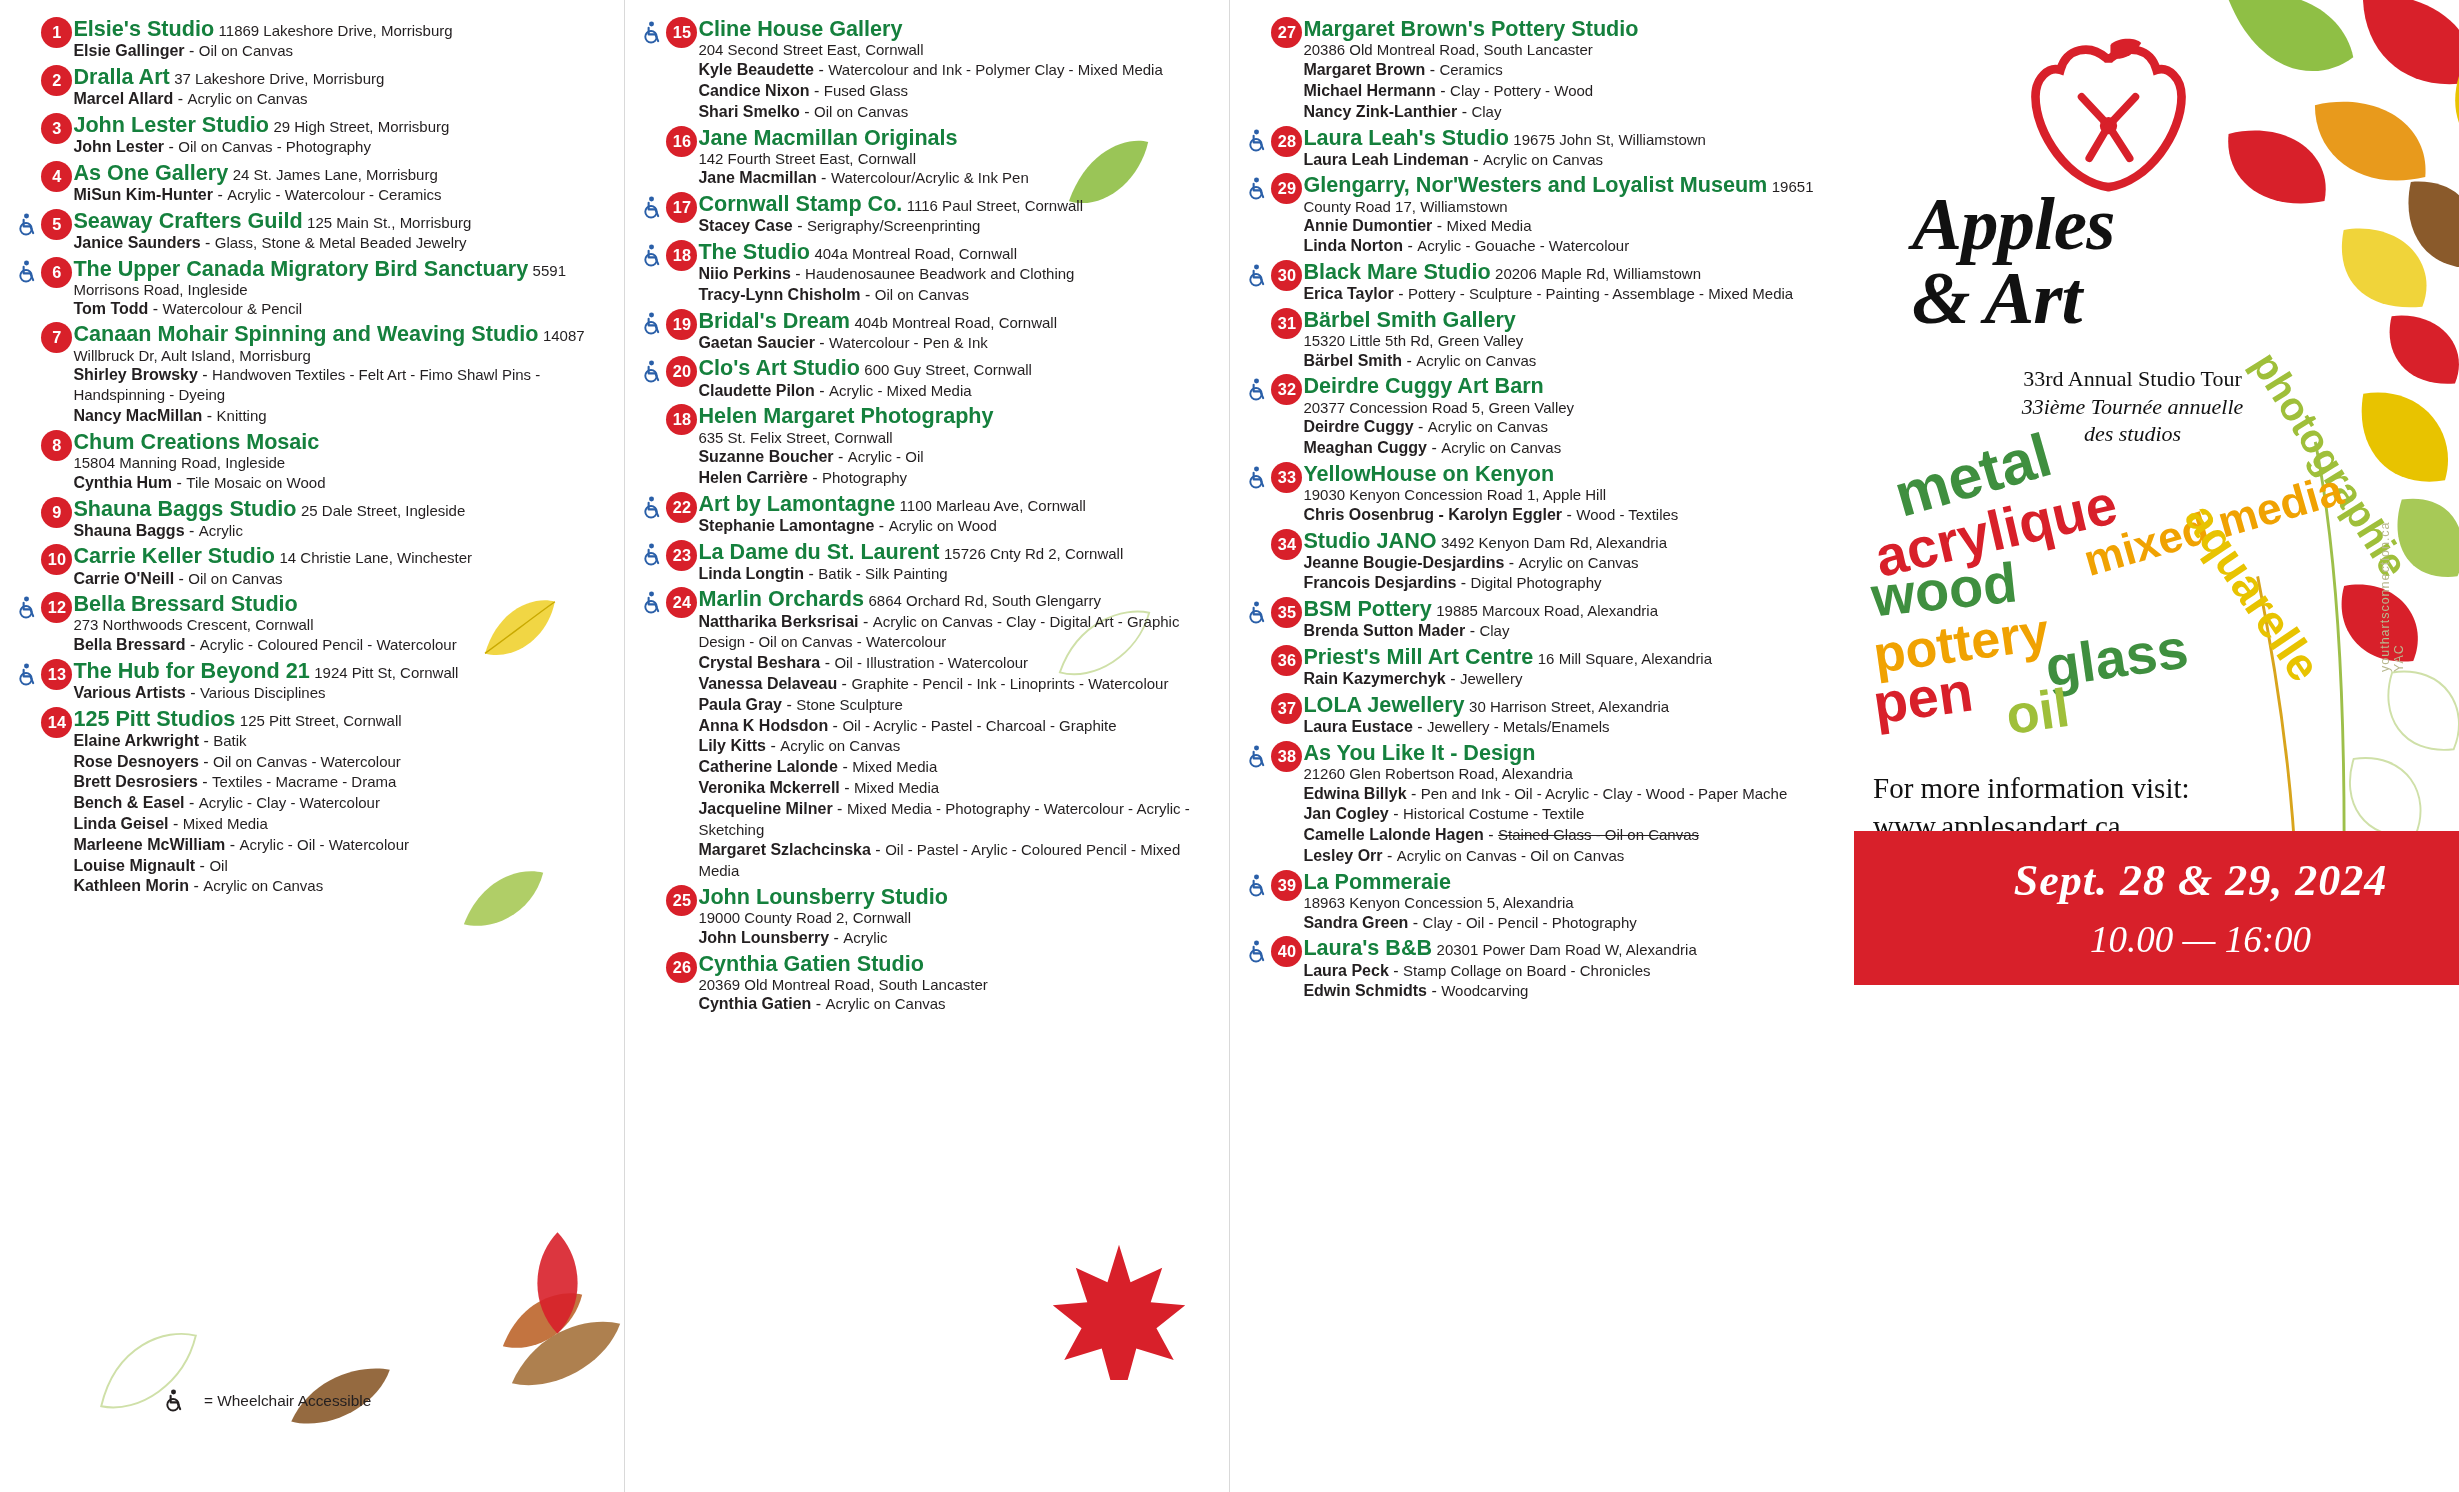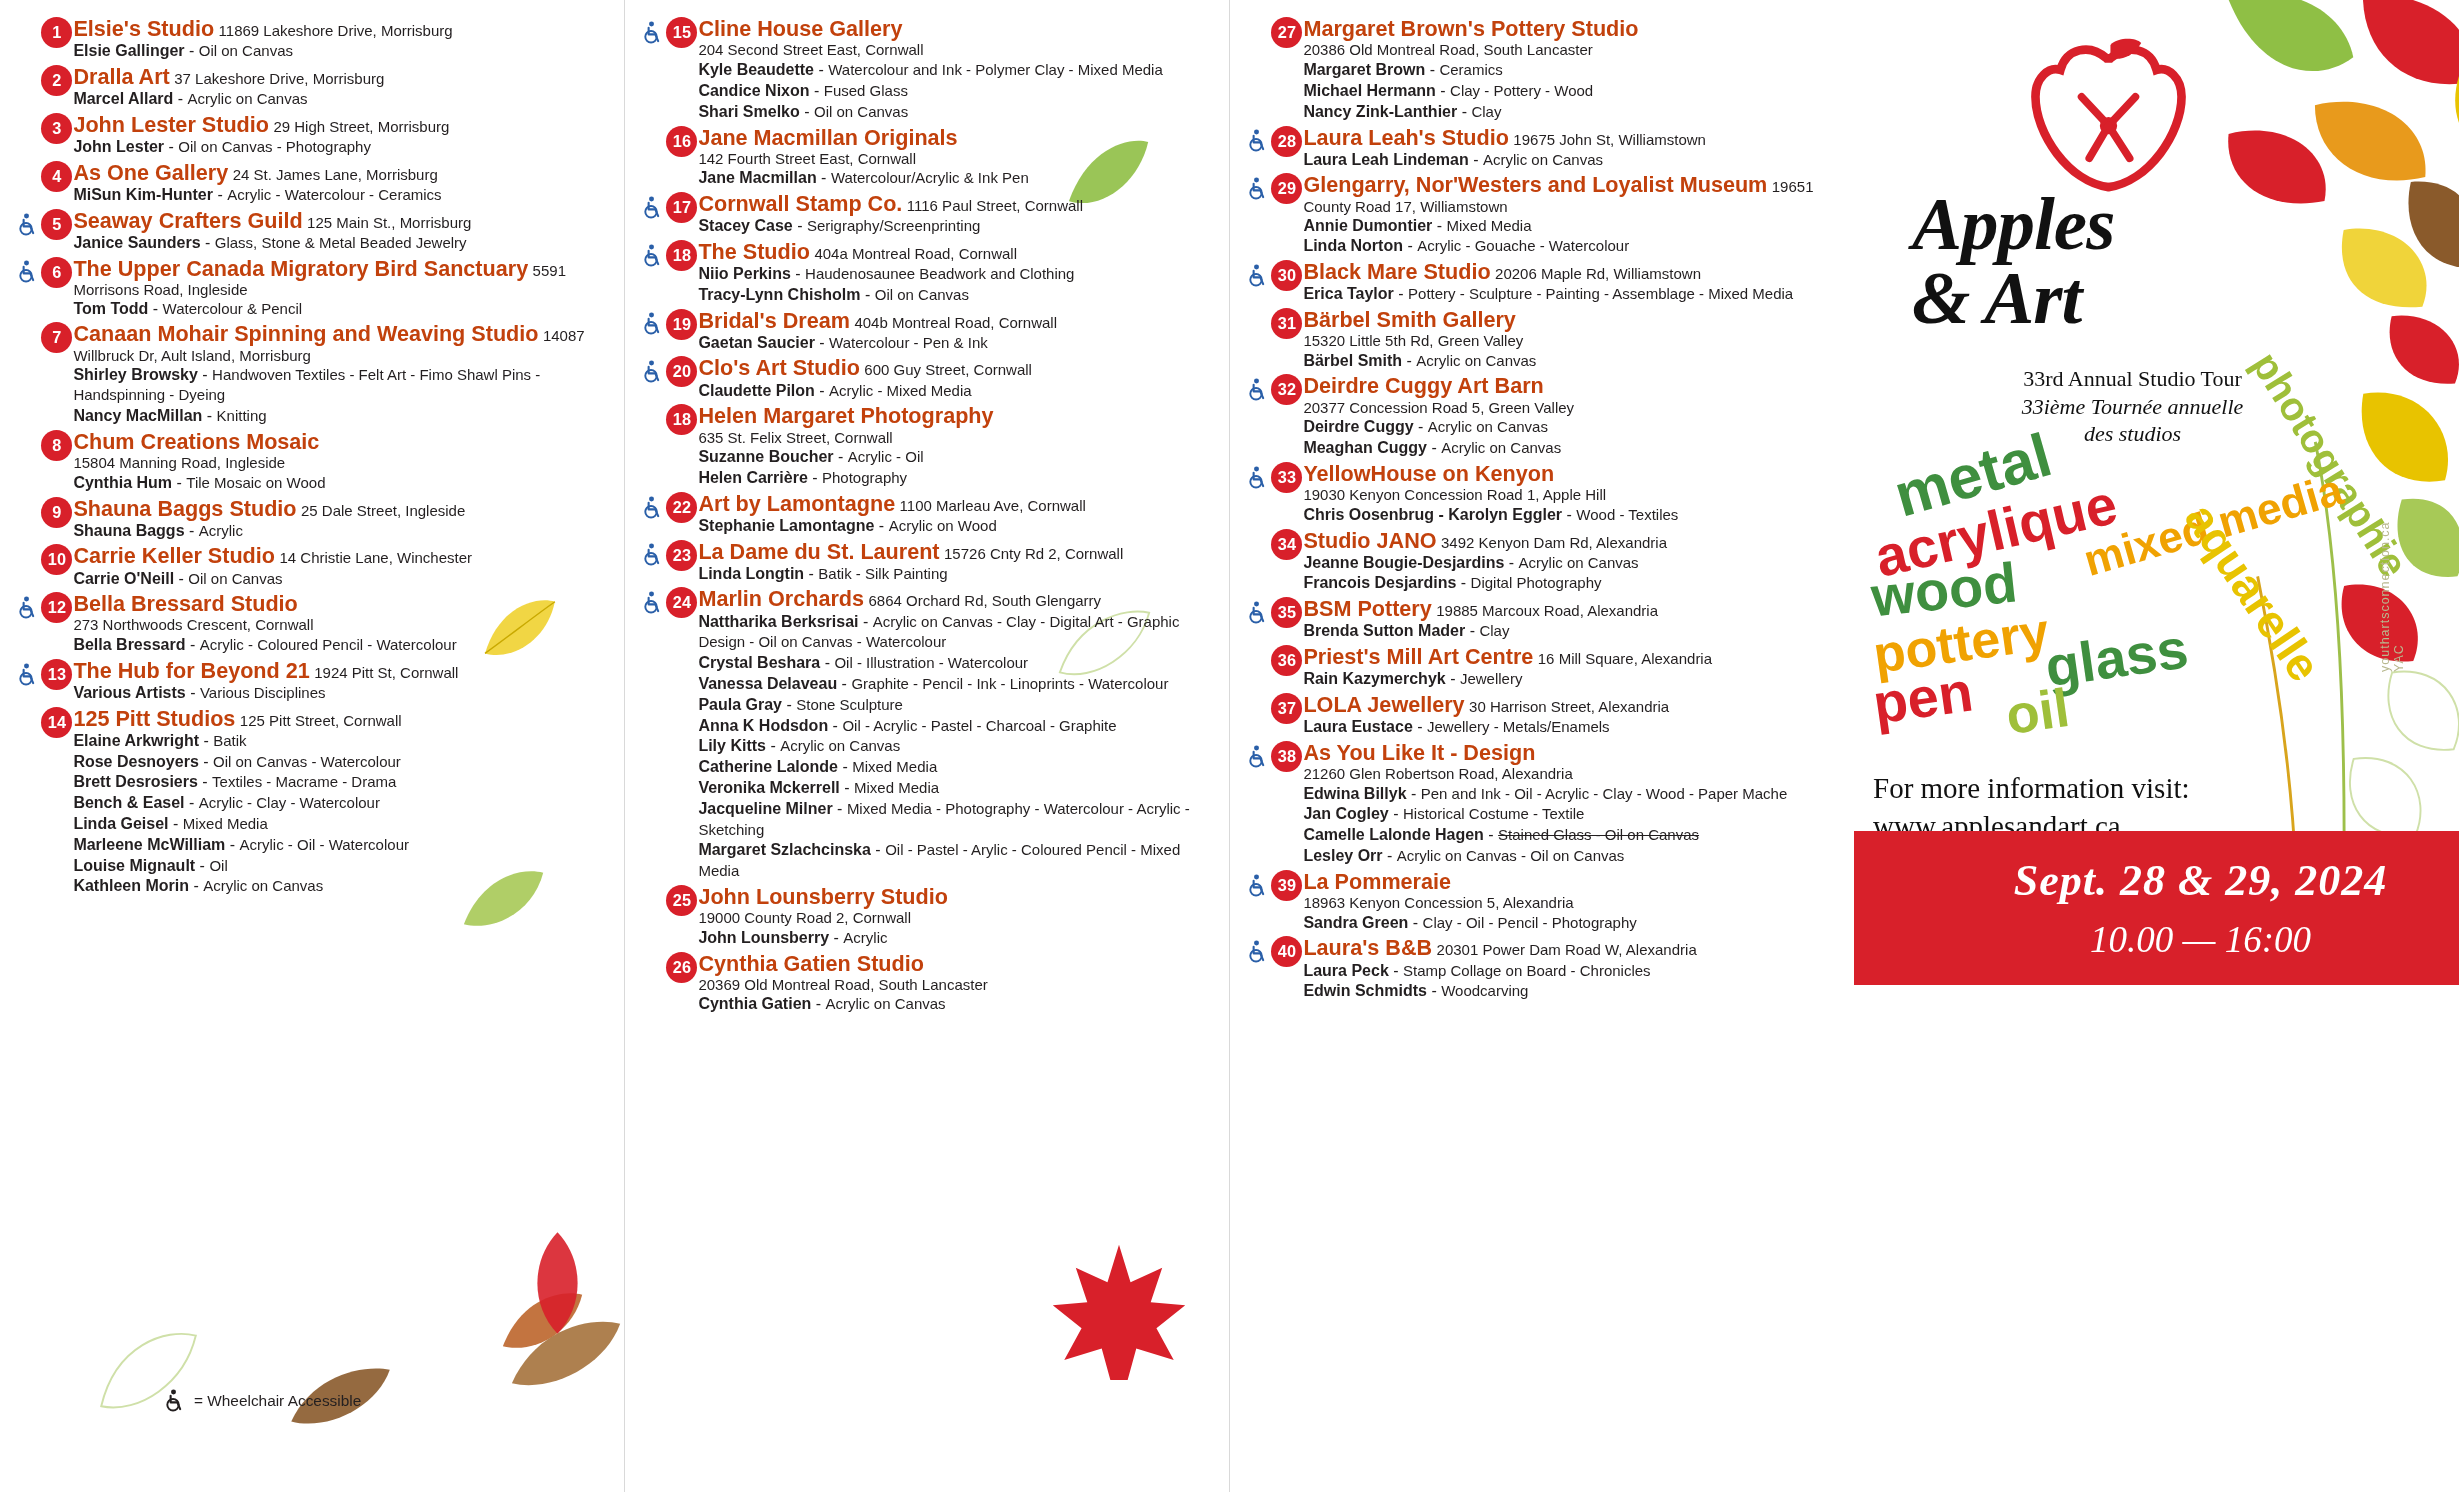--- a/index.html
+++ b/index.html
@@ -28,33 +28,33 @@
     display:flex;align-items:center;justify-content:center;
     font-family:"Liberation Sans",sans-serif;
     box-shadow:0 0 0 1px #d8202a;
   }
   .wheel{
     position:absolute;left:2.9px;top:3.8px;width:21px;height:23px;
     color:#2a5fa8;
   }
   .wheel svg{width:21px;height:23px;display:block;}
   .title{
-    color:#c2410c;font-weight:bold;font-size:21.6px;line-height:1.12;
+    color:#15803d;font-weight:bold;font-size:21.6px;line-height:1.12;
     display:inline;
   }
   .addr{color:#231f20;font-size:15px;font-weight:normal;display:inline;}
   .addr-block{color:#231f20;font-size:15px;line-height:1.25;display:block;}
   .artist{font-size:16px;line-height:1.3;color:#231f20;}
   .artist b{font-weight:bold;}
   .artist .media{font-weight:normal;font-size:15px;}
   .strike{text-decoration:line-through;margin-top:12px;}
 
   .legend{
     position:absolute;left:163px;bottom:81px;
-    font-size:15.4px;color:#231f20;display:flex;align-items:center;gap:10px;
+    font-size:15.4px;color:#231f20;display:flex;align-items:center;gap:20px;
   }
   .legend svg{width:21px;height:23px;color:#231f20;}
 
   
   .right{position:absolute;left:1854px;top:0;width:605px;height:1493px;overflow:hidden;}
 
   .apple-logo{position:absolute;left:168px;top:37px;width:173px;height:159px;}
   .brandwrap{position:absolute;left:58px;top:187px;width:500px;}
   .brand{
     font-family:"Liberation Serif",serif;

